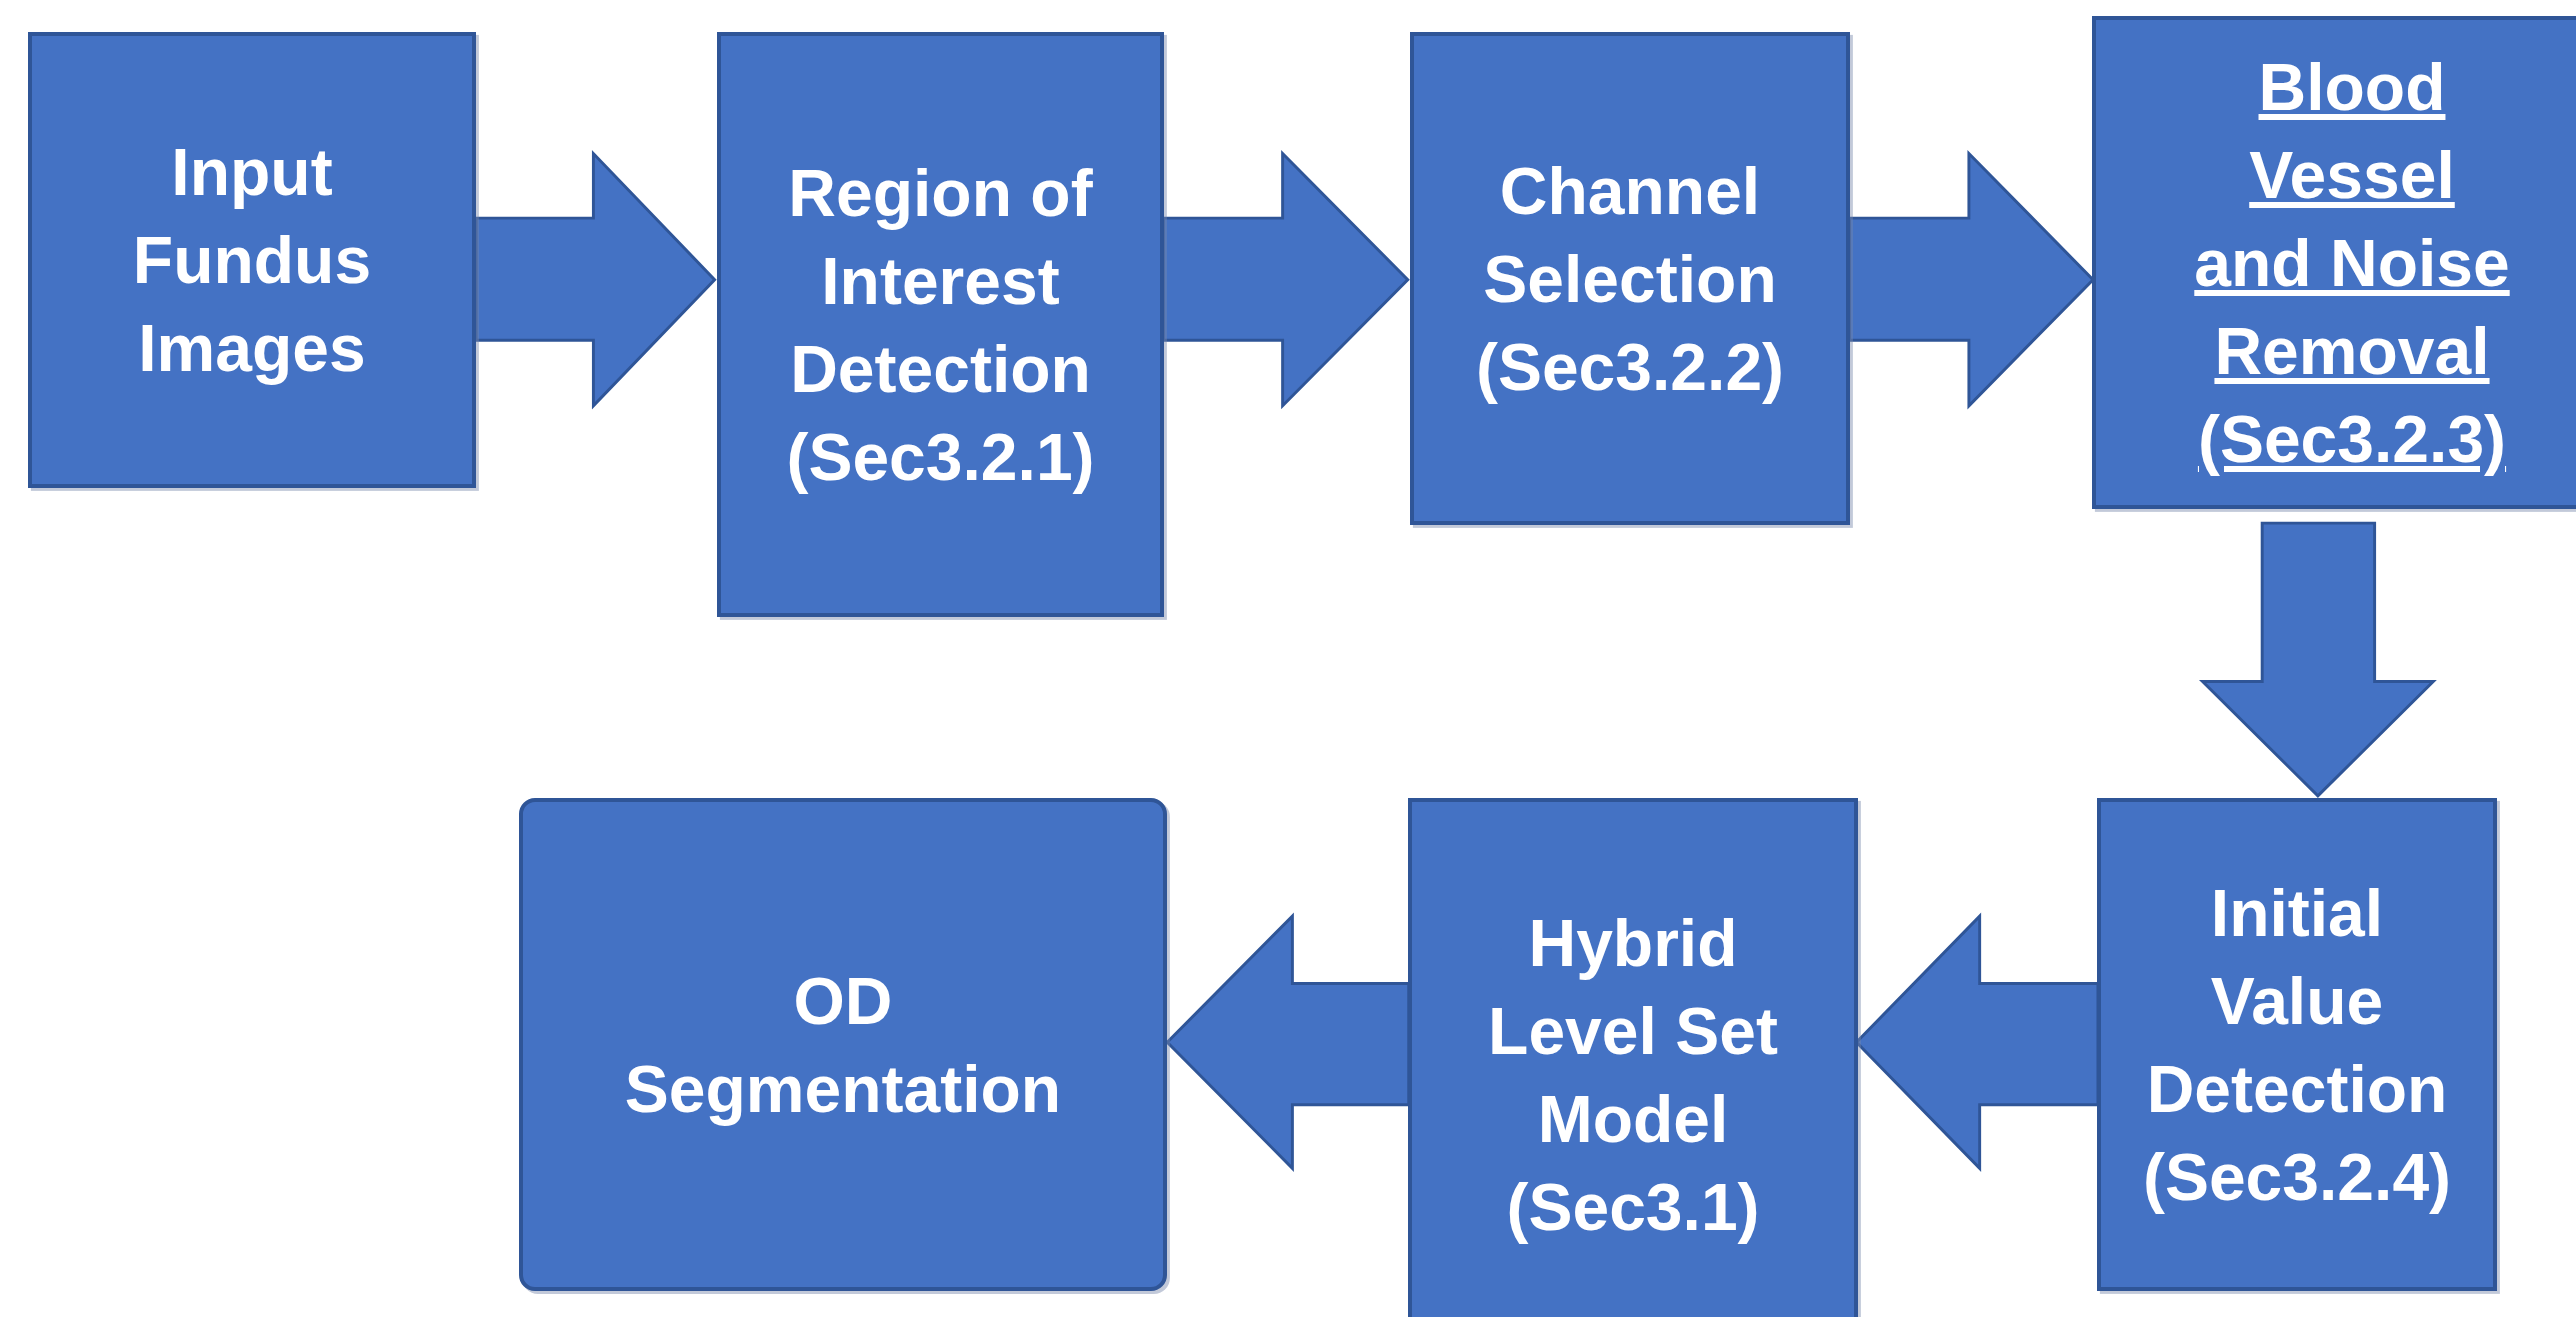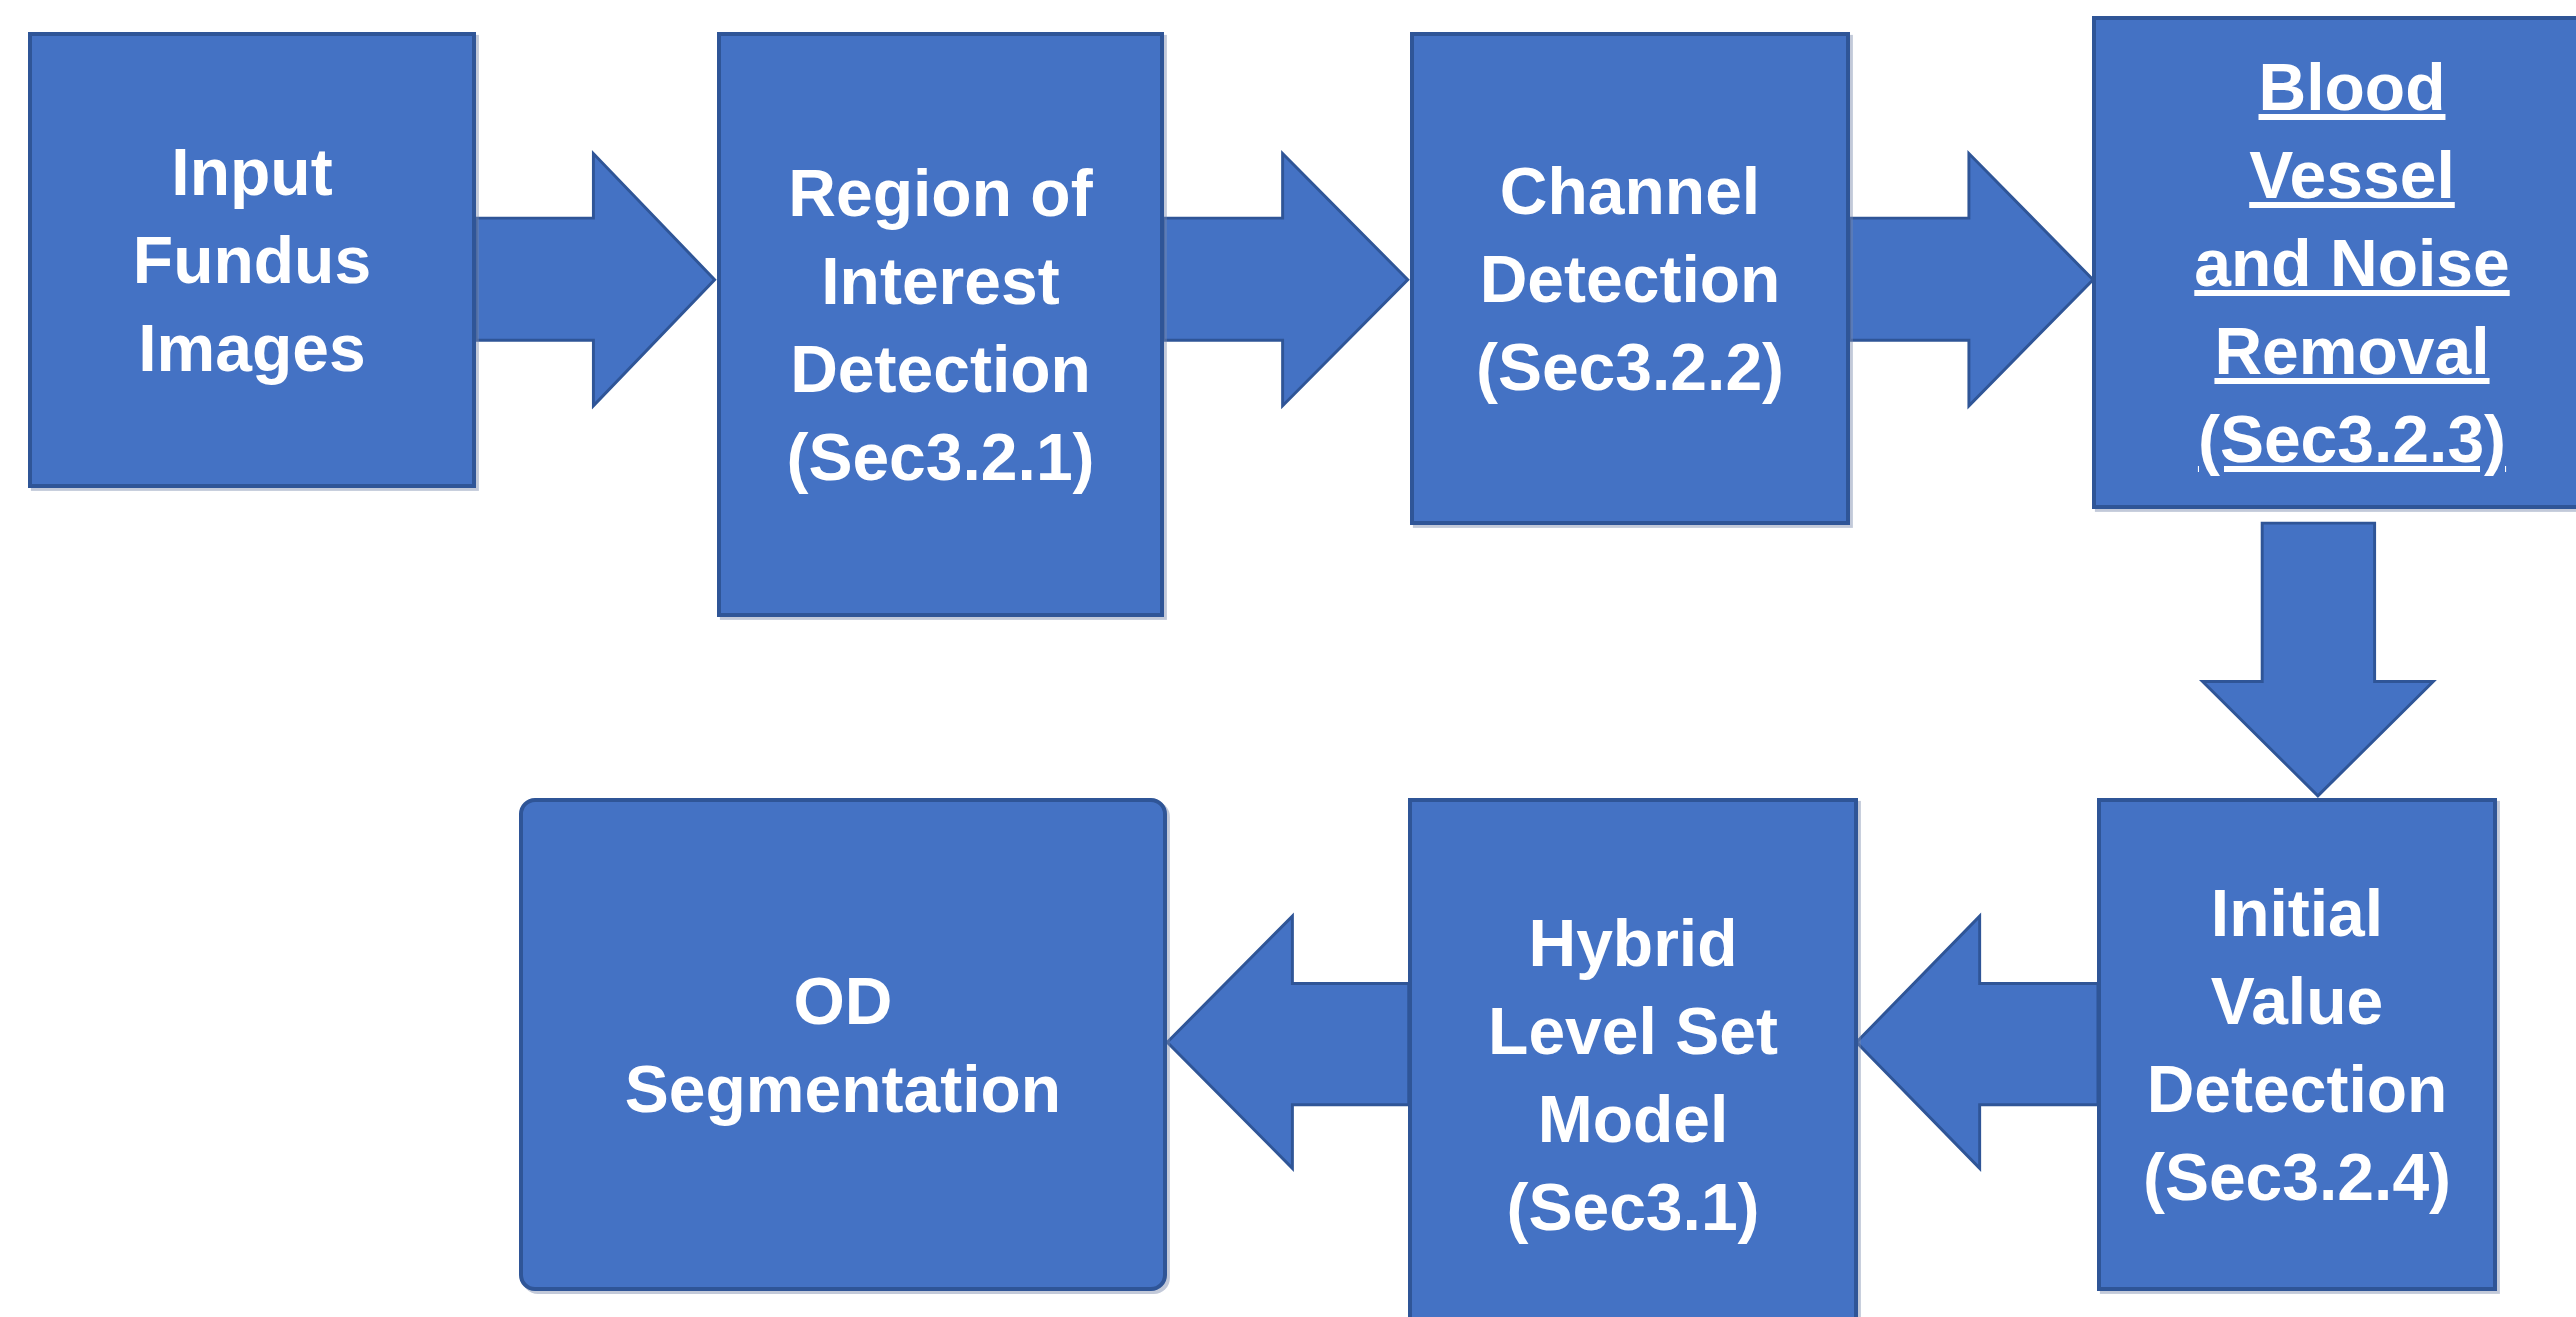--- a/index.html
+++ b/index.html
@@ -74,21 +74,21 @@
   <div id="box-1" class="flow-box">Input
 Fundus
 Images</div>
 
   <div id="box-2" class="flow-box">Region of
 Interest
 Detection
 (Sec3.2.1)</div>
 
   <div id="box-3" class="flow-box">Channel
-Detection
+Selection
 (Sec3.2.2)</div>
 
   <div id="box-4" class="flow-box">Blood
 Vessel
 and Noise
 Removal
 (Sec3.2.3)</div>
 
   <div id="box-5" class="flow-box">Initial
 Value

